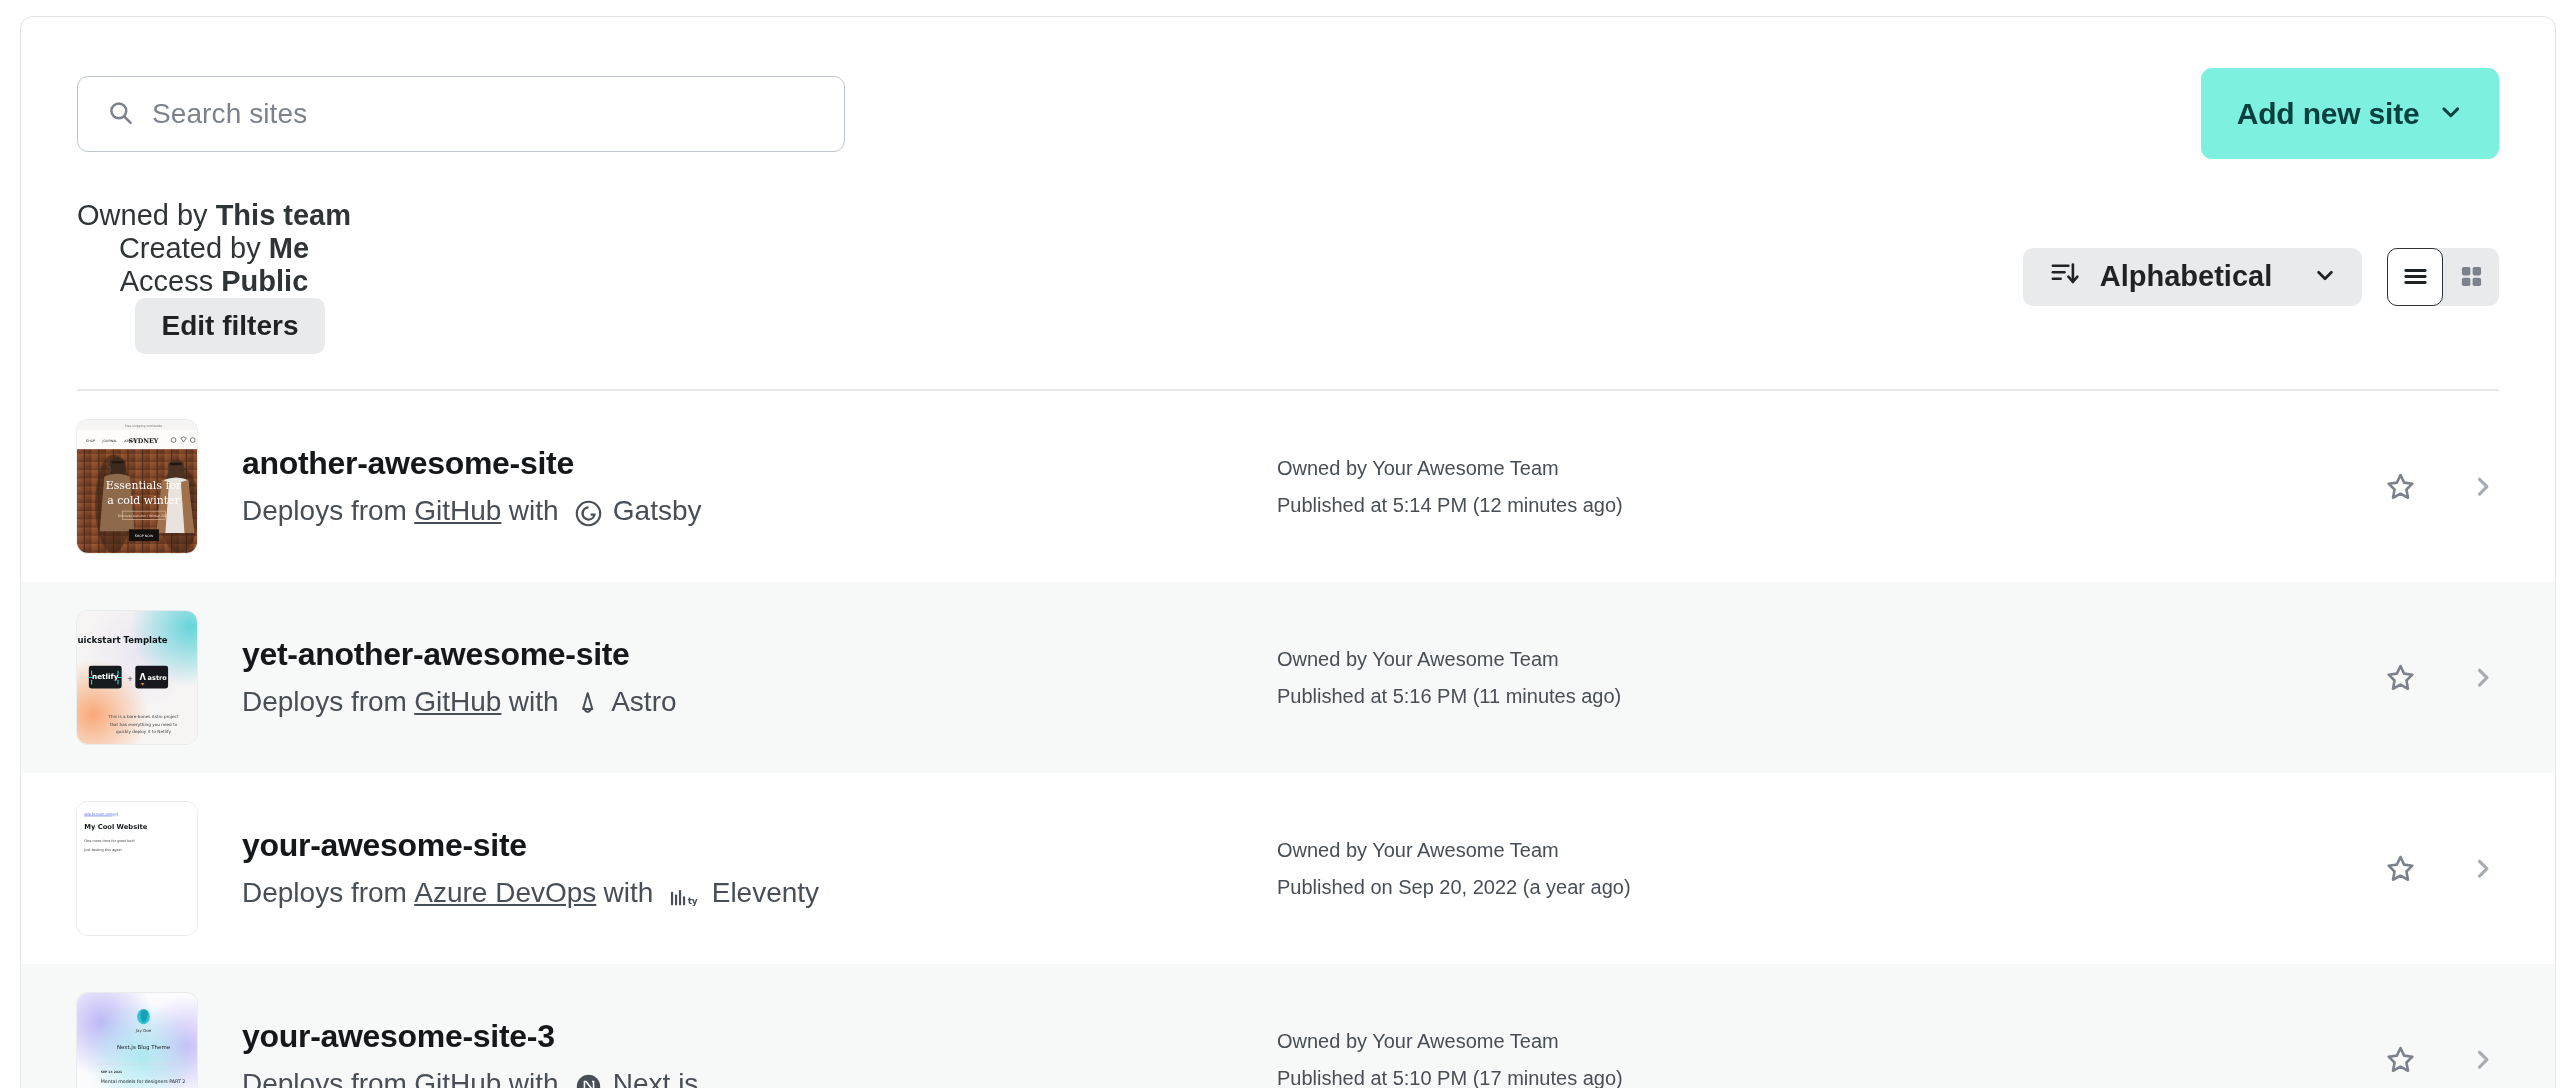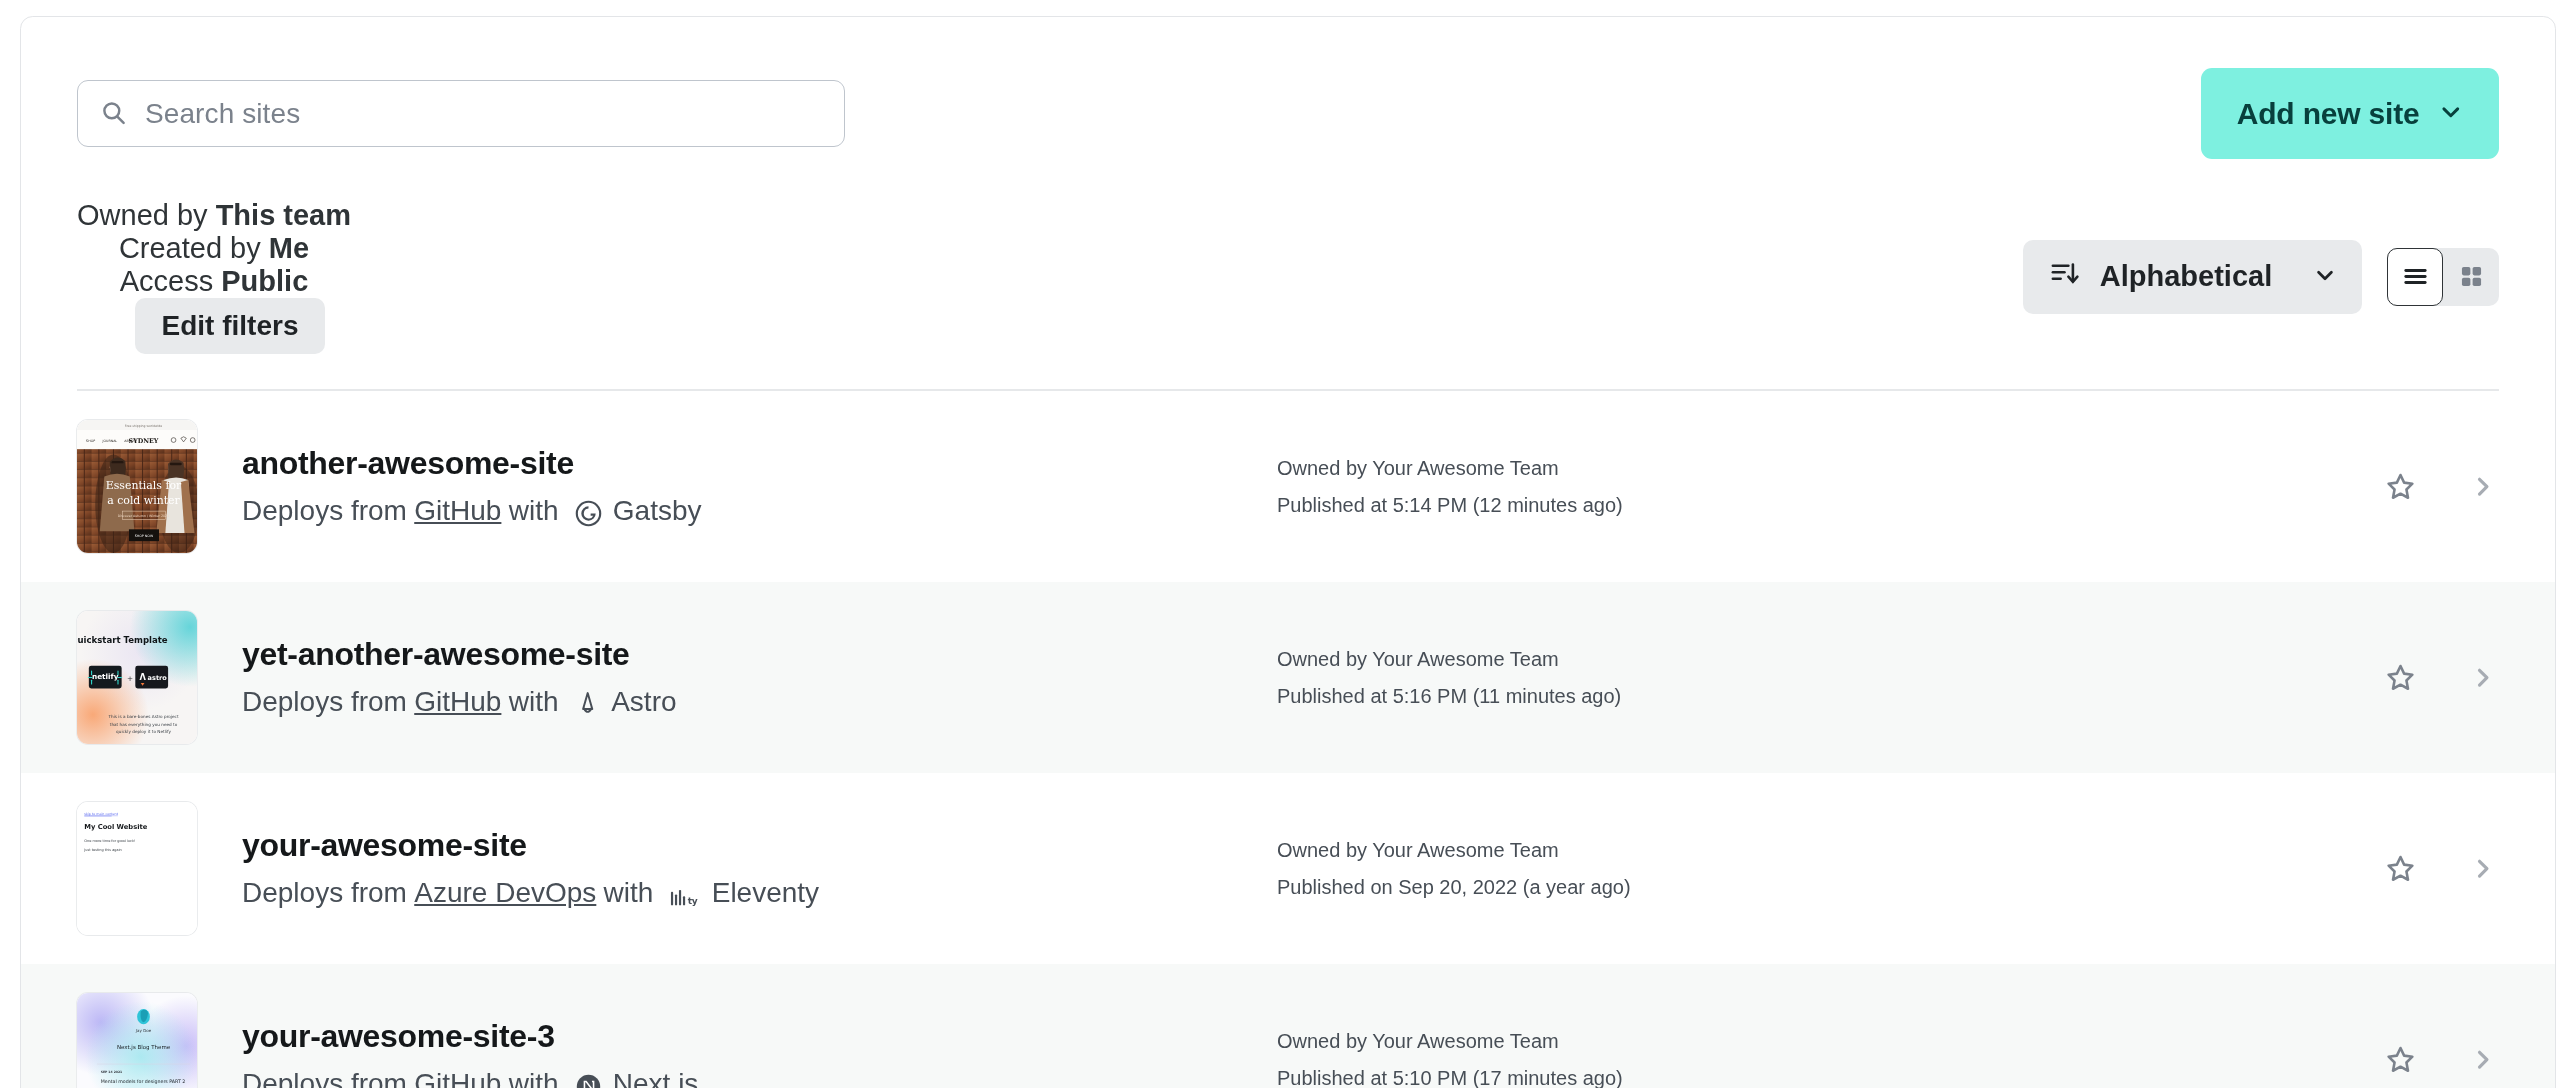--- a/index.html
+++ b/index.html
@@ -23,26 +23,26 @@
 
   
   .topbar {
     display: flex;
     align-items: center;
     justify-content: space-between;
     padding: 51px 56px 0 56px;
   }
   .search-box {
     width: 768px;
-    height: 67px;
+    height: 76px;
     border: 1.8px solid #bfc5cd;
     border-radius: 11px;
     display: flex;
     align-items: center;
-    padding: 0 22px;
+    padding: 0 29px;
     gap: 18px;
     background: #fff;
     justify-content: center;
   }
   .search-icon { flex: 0 0 auto; display:block; }
   .search-input {
     border: none; outline: none; background: transparent;
     font-family: "Liberation Sans", sans-serif;
     font-size: 28px; color: #7b828c; width: 100%;
     letter-spacing: 0.1px;
@@ -92,21 +92,21 @@
     cursor: pointer;
     font-family: "Liberation Sans", sans-serif;
     margin-left: 11px;
   }
 
   .filters-right { display: flex; align-items: center; gap: 25.4px; }
   .sort-btn {
     background: #e8eaec;
     border: none;
     border-radius: 10px;
-    height: 74px;
+    height: 58px;
     padding: 0 25.4px;
     display: flex; align-items: center; gap: 20px;
     font-size: 29px;
     font-weight: bold;
     color: #1f2326;
     cursor: pointer;
     font-family: "Liberation Sans", sans-serif;
   }
   .sort-btn .chev { margin-left: 22px; }
 

